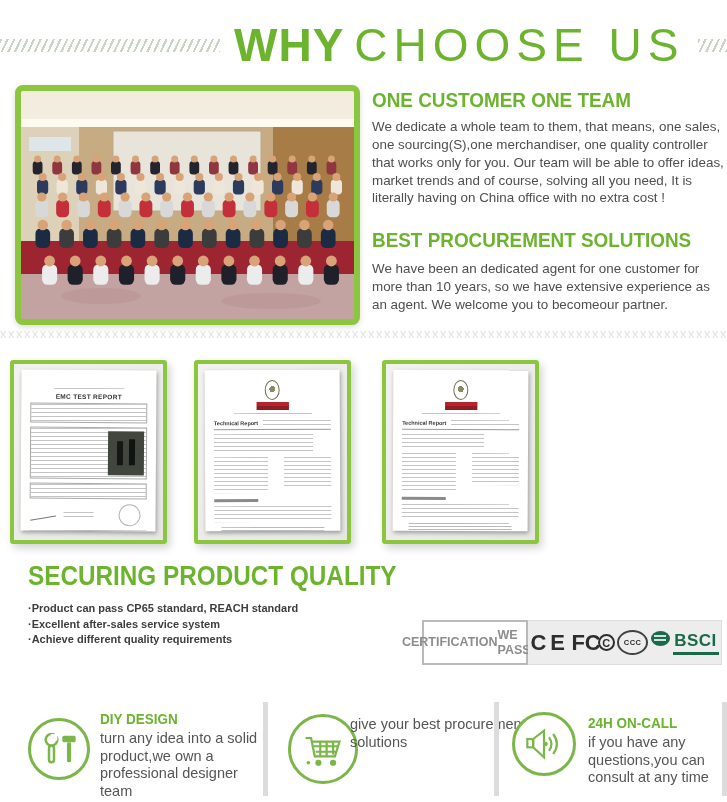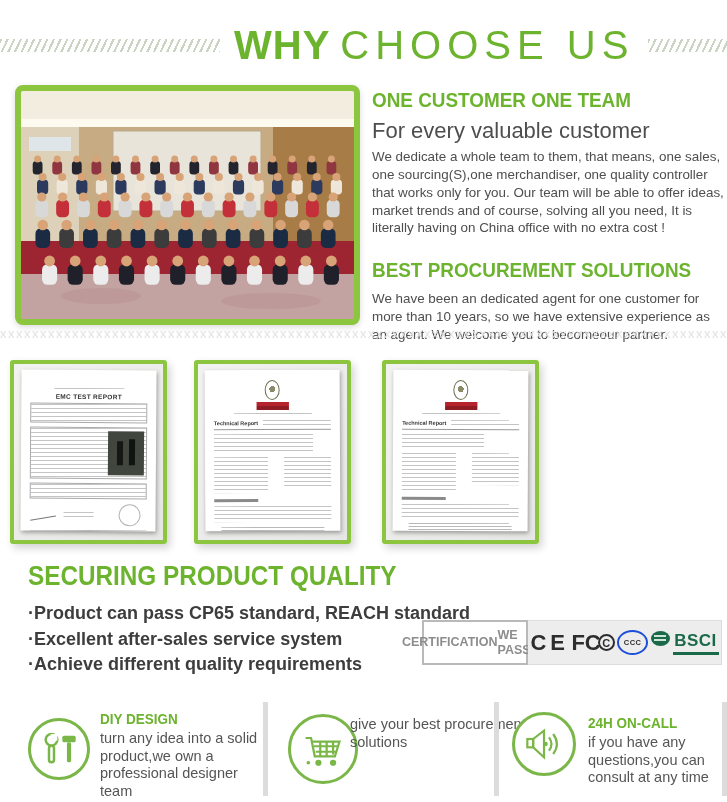--- a/index.html
+++ b/index.html
@@ -5,21 +5,21 @@
   * { margin:0; padding:0; box-sizing:border-box; }
   html,body { background:#fff; }
   body { font-family:"Liberation Sans","DejaVu Sans",sans-serif; }
   #canvas { position:relative; width:727px; height:802px; margin:0 auto; background:#fff; overflow:hidden; }
 
   
   .hero-header { position:absolute; top:22px; left:0; right:0; height:46px; display:flex; align-items:center; }
   .hatch { height:13px; background:repeating-linear-gradient(115deg,#c9d4c2 0 2px,transparent 2px 6px); }
   .hatch-left  { width:220px; margin-right:14px; }
   .hatch-right { flex:1; margin-left:14px; }
-  .hero-title { font-size:40px; color:#6cb32e; white-space:nowrap; display:flex; align-items:baseline; }
+  .hero-title { font-size:46px; color:#6cb32e; white-space:nowrap; display:flex; align-items:baseline; }
   .hero-title .t-bold { font-weight:bold; letter-spacing:1px; margin-right:10px; }
   .hero-title .t-light { font-weight:normal; letter-spacing:6px; }
 
   
   .photo-frame { position:absolute; left:15px; top:85px; width:345px; height:240px;
     border:6px solid #8cc63e; border-radius:8px; background:#cdb795; overflow:hidden;
     box-shadow:0 2px 6px rgba(0,0,0,.15); }
   .photo-frame svg { display:block; width:100%; height:100%; }
 
   
@@ -50,32 +50,32 @@
     background:radial-gradient(circle at 50% 45%, #8a8a66 0 3px, transparent 3px); }
   .bv-ribbon { width:32px; height:8px; background:#b5242c; margin:2px auto 0;
     background-image:linear-gradient(#b5242c 0 45%, #8e1c22 45% 100%); }
   .sgs-logo { font-size:15px; font-weight:bold; color:#8f8f8f; letter-spacing:1px; }
   .sgs-footer { position:absolute; left:6px; right:6px; bottom:5px; height:13px; background:#dcdcdc;
     border-top:1px solid #bbb; }
   .squiggle { border-bottom:1.2px solid #777; transform:rotate(-10deg); }
 
   
   .quality-head { position:absolute; left:28px; top:561px; font-size:27px; color:#6cb32e; font-weight:bold; }
-  .bullets { position:absolute; left:28px; top:601px; font-size:18px; font-weight:bold; color:#3d3d3d; line-height:1.42; }
+  .bullets { position:absolute; left:28px; top:601px; font-size:11px; font-weight:bold; color:#3d3d3d; line-height:1.42; }
   .guarantee { position:absolute; left:438px; top:602px; font-size:16.5px; font-weight:bold; color:#3d3d3d; }
   .badges { position:absolute; left:422px; top:620px; width:300px; height:45px; display:flex; }
   .badge-left { width:106px; background:#fff; border:2px solid #b9b9b9; color:#8d8d8d; font-weight:bold;
     font-size:12.5px; line-height:1.2; display:flex; flex-direction:row; align-items:center; justify-content:center; }
   .badge-right { flex:1; background:#ededed; border:1px solid #ddd; border-left:none; display:flex;
     align-items:center; justify-content:space-evenly; color:#2d2d2d; }
   .lg-ce { font-size:22px; font-weight:bold; letter-spacing:4px; }
   .lg-fcc { font-size:22px; font-weight:bold; display:flex; align-items:center; }
   .circ-c { width:17px; height:17px; border:2px solid #2d2d2d; border-radius:50%; font-size:11px;
     display:inline-flex; align-items:center; justify-content:center; margin-left:-3px; }
-  .lg-ccc { width:31px; height:25px; border:2px solid #1d4ed8; border-radius:50%; font-size:7.5px; font-weight:bold;
+  .lg-ccc { width:31px; height:25px; border:2px solid #404040; border-radius:50%; font-size:7.5px; font-weight:bold;
     display:flex; align-items:center; justify-content:center; letter-spacing:.5px; }
   .lg-bsci { display:flex; align-items:flex-start; }
   .bsci-blob { width:19px; height:15px; background:#1a6a4a; border-radius:50%; margin-right:3px; position:relative; }
   .bsci-blob:after { content:""; position:absolute; left:3px; top:4px; width:12px; height:2px; background:#cfe5da;
     box-shadow:0 4px 0 #cfe5da; }
   .bsci-wrap { display:flex; flex-direction:column; align-items:center; }
   .bsci-bar { width:46px; height:3px; background:#1a6a4a; margin-top:1px; }
   .bsci-txt { color:#1a6a4a; font-weight:bold; font-size:17px; letter-spacing:.5px; }
 
   
@@ -403,21 +403,20 @@
             <circle cx="0" cy="0" r="5" fill="#d7a377"></circle>
           </g>
         </g>
     </svg>
   </div>
 
   <div class="col-right">
     <div class="green-head">
       <span class="condensed">ONE CUSTOMER ONE TEAM</span>
     </div>
-    <div class="sub-head">For every valuable customer</div>
     <div class="body-text">We dedicate a whole team to them, that means, one sales, one sourcing(S),one merchandiser, one quality controller that works only for you. Our team will be able to offer ideas, market trends and of course, solving all you need, It is literally having on China office with no extra cost !</div>
 
     <div class="block2">
       <div class="green-head">
         <span class="condensed">BEST PROCUREMENT SOLUTIONS</span>
       </div>
       <div class="body-text">We have been an dedicated agent for one customer for more than 10 years, so we have  extensive experience as an agent. We welcome you to becomeour partner.</div>
     </div>
   </div>
 

